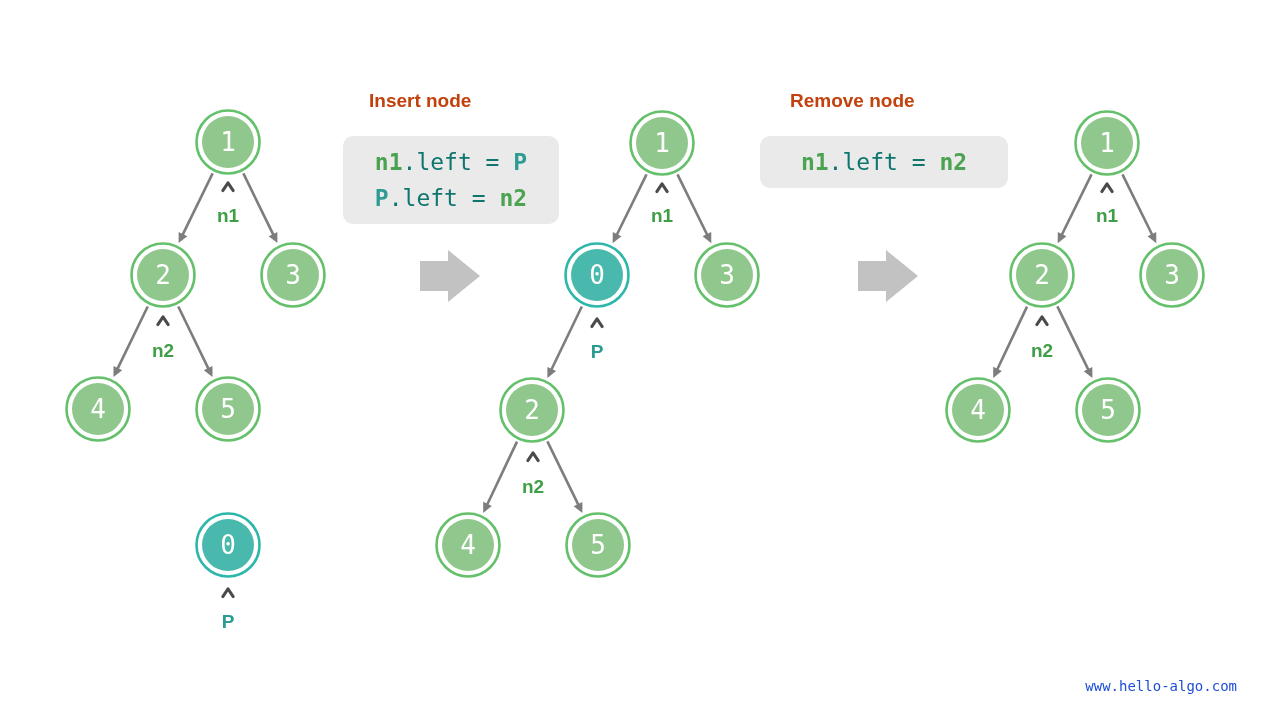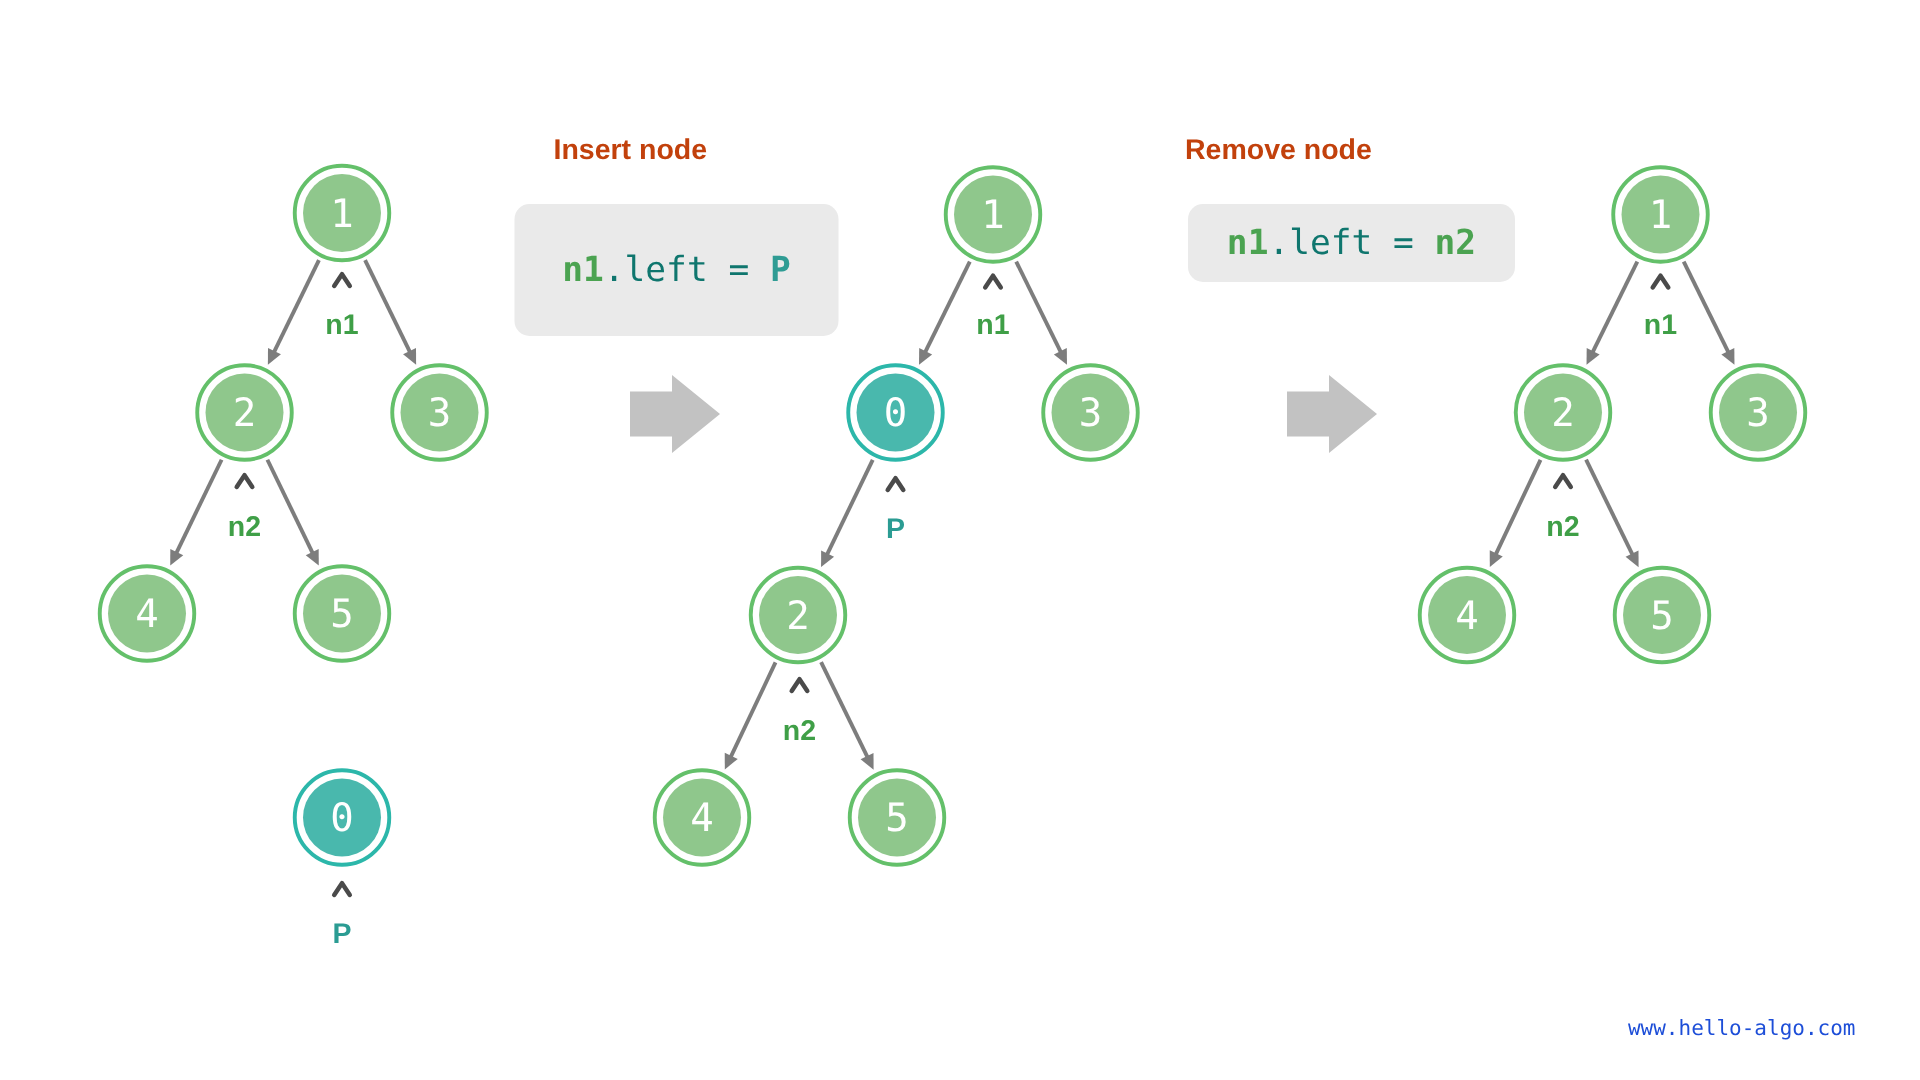--- a/index.html
+++ b/index.html
@@ -122,20 +122,21 @@
       <text x="1108" y="410" text-anchor="middle" dy=".35em" class="node-text">5</text>
     </svg>
 
   <div class="section-title" style="left:369px;top:90px;">Insert node</div>
 
   <div class="section-title" style="left:790px;top:90px;">Remove node</div>
 
   <div id="code-boxes">
       <div class="code-box" style="left: 343px; top: 136px; width: 216px; height: 88px;">
         <div class="code-line"><span class="tok-green">n1</span><span class="tok-plain">.left = </span><span class="tok-teal">P</span></div>
+        <div class="code-line"><span class="tok-teal">P</span><span class="tok-plain">.left = </span><span class="tok-green">n2</span></div>
       </div>
-      <div class="code-box" style="left: 792px; top: 136px; width: 218px; height: 52px;">
+      <div class="code-box" style="left: 760px; top: 136px; width: 248px; height: 52px;">
         <div class="code-line"><span class="tok-green">n1</span><span class="tok-plain">.left = </span><span class="tok-green">n2</span></div>
       </div>
     </div>
 
   <div class="watermark">www.hello-algo.com</div>
 </div>
 
 </body></html>

